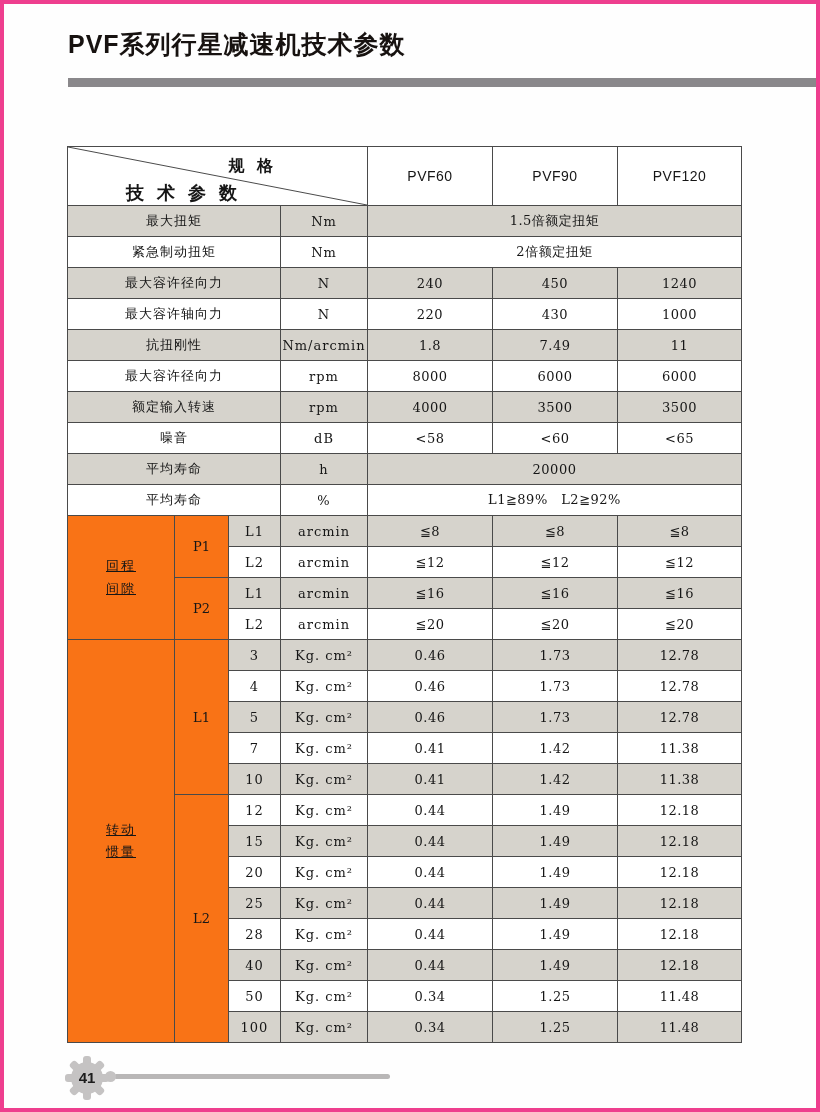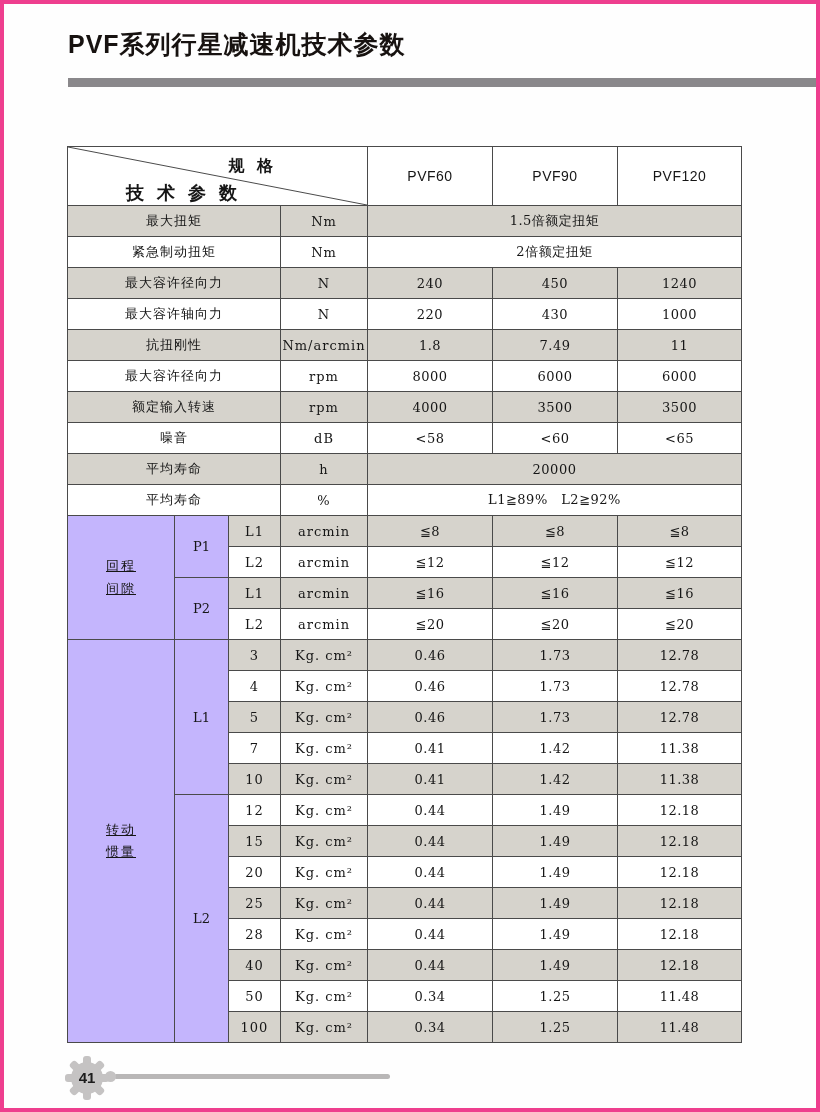--- a/index.html
+++ b/index.html
@@ -29,21 +29,21 @@
     font-family:"DejaVu Serif","Liberation Serif",serif;
   }
   table.spec td{
     border:1px solid #4a4a4a;
     text-align:center;vertical-align:middle;
     padding:0;height:30px;font-size:13px;overflow:hidden;
     background:#ffffff;
   }
   tr.hdr td{height:58px;font-size:14px;font-family:"Liberation Sans",sans-serif;letter-spacing:0.5px;}
   tr.g td{background:#d6d3cc;}
-  table.spec td.sec, table.spec td.grp{background:#c4b5fd;}
+  table.spec td.sec, table.spec td.grp{background:#f97316;}
   td.param{font-size:13px;letter-spacing:1px;font-family:Liberation Mono, monospace;}
   td.unit{font-size:12px;letter-spacing:1px;}
   td.val{font-size:13px;letter-spacing:0.5px;}
   td.lvl,td.ratio{font-size:13px;letter-spacing:1px;}
   .pre{white-space:pre-line;line-height:1.7;letter-spacing:2px;text-decoration:underline;}
   td.diag{position:relative;padding:0;}
   td.diag svg{position:absolute;left:0;top:0;width:100%;height:100%;}
   .diag-spec{position:absolute;right:90px;top:9px;font-size:16px;letter-spacing:4px;font-weight:bold;}
   .diag-param{position:absolute;left:58px;bottom:0;font-size:18px;letter-spacing:4px;font-weight:bold;}
   .footer-rule{

